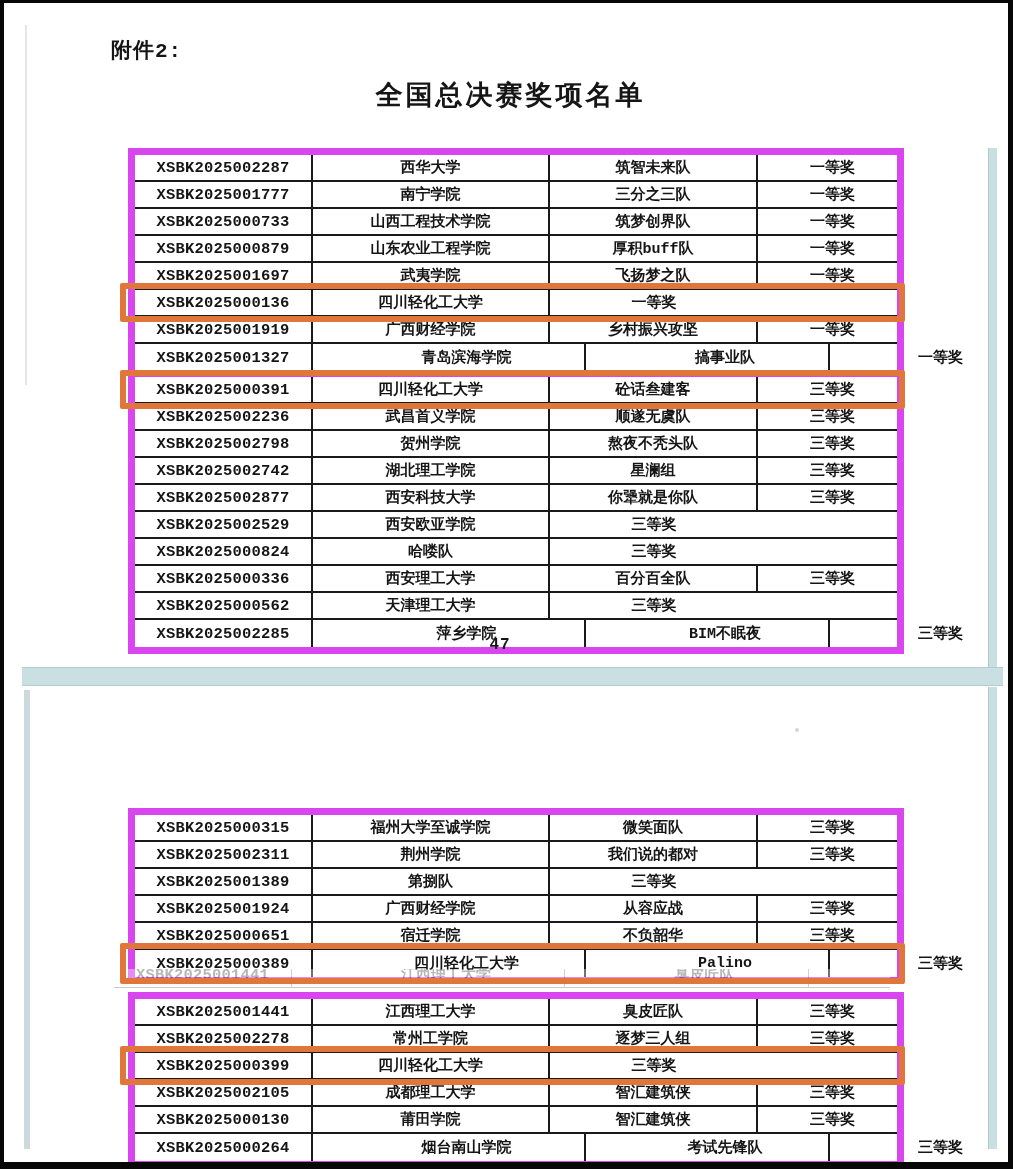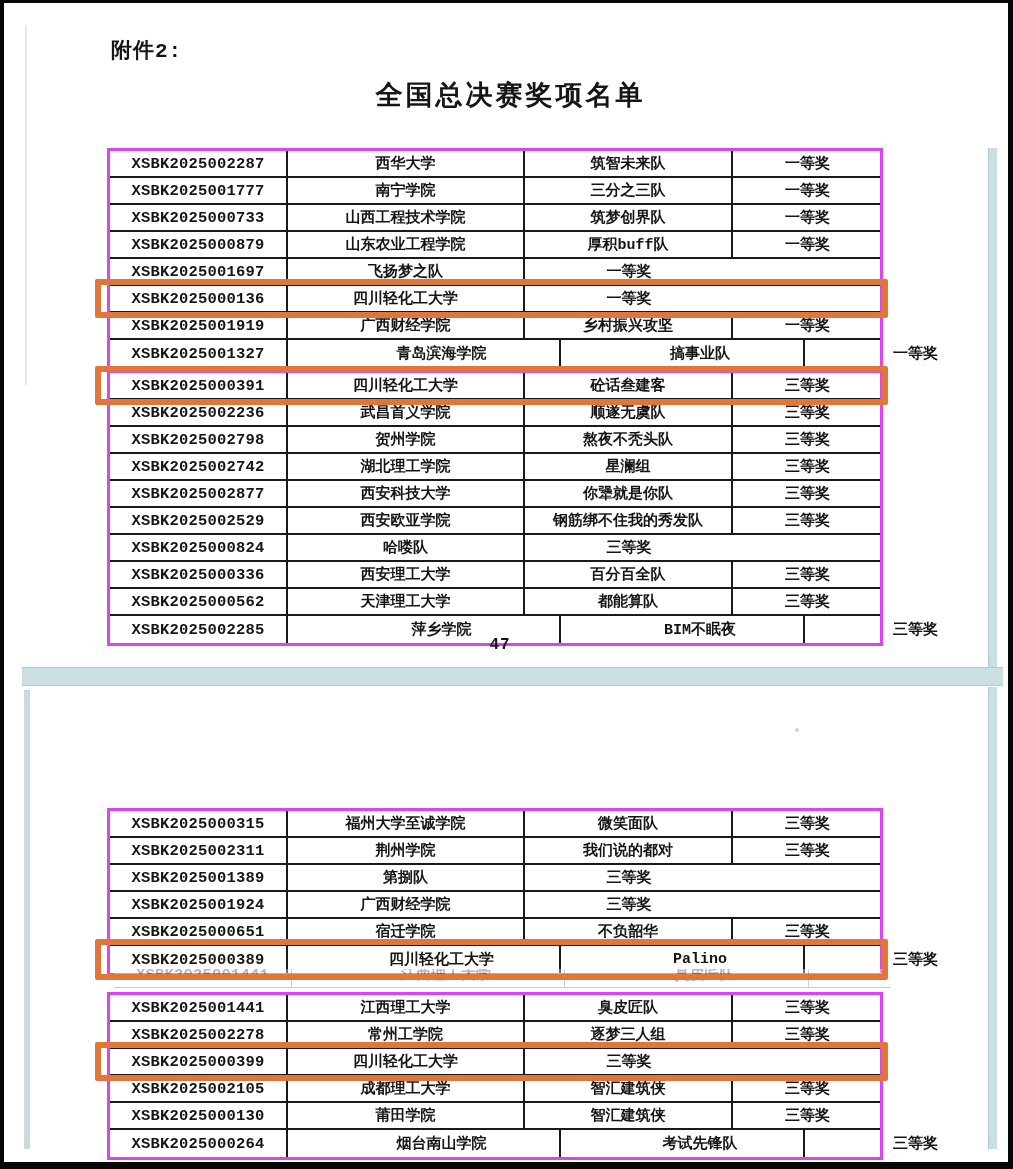--- a/index.html
+++ b/index.html
@@ -15,21 +15,21 @@
   .p1-right-strip{ left:984px; top:145px; width:9px;  height:520px; background:#c9dfe2; border-left:1px solid #aecacf; }
   .gap-band      { left:18px;  top:664px; right:5px;  height:19px;  background:#c9dfe2; border-top:1px solid #b2cdd2; border-bottom:1px solid #b2cdd2; }
   .p2-left-strip { left:20px;  top:687px; width:6px;  height:459px; background:#cdd9dc; }
   .p2-right-strip{ left:984px; top:684px; width:9px;  height:462px; background:#c9dfe2; border-left:1px solid #aecacf; }
   .smudge-dot    { left:791px; top:725px; width:4px;  height:4px;   background:#c9c9c9; border-radius:50%; opacity:.8; }
 
   .attachment { position:absolute; left:107px; top:33px; font-size:21px; font-weight:600; letter-spacing:1px; }
   .doc-title  { position:absolute; left:0; top:74px; width:1013px; text-align:center; font-size:27px; font-weight:700; letter-spacing:3px; }
   .pagenum    { position:absolute; left:110px; top:633px; width:772px; text-align:center; font-size:16px; font-weight:700; letter-spacing:1px; }
 
-  .tbl { position:absolute; left:103px; width:776px; border:3px solid #d946ef; background:#fef9c3; }
+  .tbl { position:absolute; left:124px; width:776px; border:7px solid #d946ef; background:#fef9c3; }
   .row { position:relative; display:grid; grid-template-columns:178px 237px 208px 149px; height:27px; border-bottom:2px solid #1a1a1a; background:#fff; }
   .row:last-child { border-bottom:none;gap:36px; }
   .cell { display:flex; align-items:center; justify-content:center; border-right:2px solid #1a1a1a; overflow:hidden; white-space:nowrap; font-size:15px; font-weight:600; padding:0 3px; }
   .cell:last-child { border-right:none; }
   .c-id { font-weight:700; font-size:15.5px; letter-spacing:0.2px; }
   .row.hl::after {
     content:""; position:absolute; z-index:6; pointer-events:none;
     left:-15px; right:-8px; top:-7px; bottom:-7px;
     border:6px solid #e0763a; border-radius:2px;
   }
@@ -73,20 +73,21 @@
     <div class="cell c-award">一等奖</div>
   </div>
       <div class="row">
     <div class="cell c-id">XSBK2025000879</div>
     <div class="cell c-school">山东农业工程学院</div>
     <div class="cell c-team">厚积buff队</div>
     <div class="cell c-award">一等奖</div>
   </div>
       <div class="row">
     <div class="cell c-id">XSBK2025001697</div>
+    <div class="cell c-school">武夷学院</div>
     <div class="cell c-team">飞扬梦之队</div>
     <div class="cell c-award">一等奖</div>
   </div>
       <div class="row hl">
     <div class="cell c-id">XSBK2025000136</div>
     <div class="cell c-school">四川轻化工大学</div>
     <div class="cell c-award">一等奖</div>
   </div>
       <div class="row">
     <div class="cell c-id">XSBK2025001919</div>
@@ -128,38 +129,36 @@
   </div>
       <div class="row">
     <div class="cell c-id">XSBK2025002877</div>
     <div class="cell c-school">西安科技大学</div>
     <div class="cell c-team">你犟就是你队</div>
     <div class="cell c-award">三等奖</div>
   </div>
       <div class="row">
     <div class="cell c-id">XSBK2025002529</div>
     <div class="cell c-school">西安欧亚学院</div>
-    <div class="cell c-team">钢筋绑不住我的秀发队</div>
     <div class="cell c-award">三等奖</div>
   </div>
       <div class="row">
     <div class="cell c-id">XSBK2025000824</div>
     <div class="cell c-team">哈喽队</div>
     <div class="cell c-award">三等奖</div>
   </div>
       <div class="row">
     <div class="cell c-id">XSBK2025000336</div>
     <div class="cell c-school">西安理工大学</div>
     <div class="cell c-team">百分百全队</div>
     <div class="cell c-award">三等奖</div>
   </div>
       <div class="row">
     <div class="cell c-id">XSBK2025000562</div>
     <div class="cell c-school">天津理工大学</div>
-    <div class="cell c-team">都能算队</div>
     <div class="cell c-award">三等奖</div>
   </div>
       <div class="row">
     <div class="cell c-id">XSBK2025002285</div>
     <div class="cell c-school">萍乡学院</div>
     <div class="cell c-team">BIM不眠夜</div>
     <div class="cell c-award">三等奖</div>
   </div>
     </div>
 
@@ -179,20 +178,21 @@
     <div class="cell c-award">三等奖</div>
   </div>
       <div class="row">
     <div class="cell c-id">XSBK2025001389</div>
     <div class="cell c-team">第捌队</div>
     <div class="cell c-award">三等奖</div>
   </div>
       <div class="row">
     <div class="cell c-id">XSBK2025001924</div>
     <div class="cell c-school">广西财经学院</div>
+    <div class="cell c-team">从容应战</div>
     <div class="cell c-award">三等奖</div>
   </div>
       <div class="row">
     <div class="cell c-id">XSBK2025000651</div>
     <div class="cell c-school">宿迁学院</div>
     <div class="cell c-team">不负韶华</div>
     <div class="cell c-award">三等奖</div>
   </div>
       <div class="row hl">
     <div class="cell c-id">XSBK2025000389</div>

